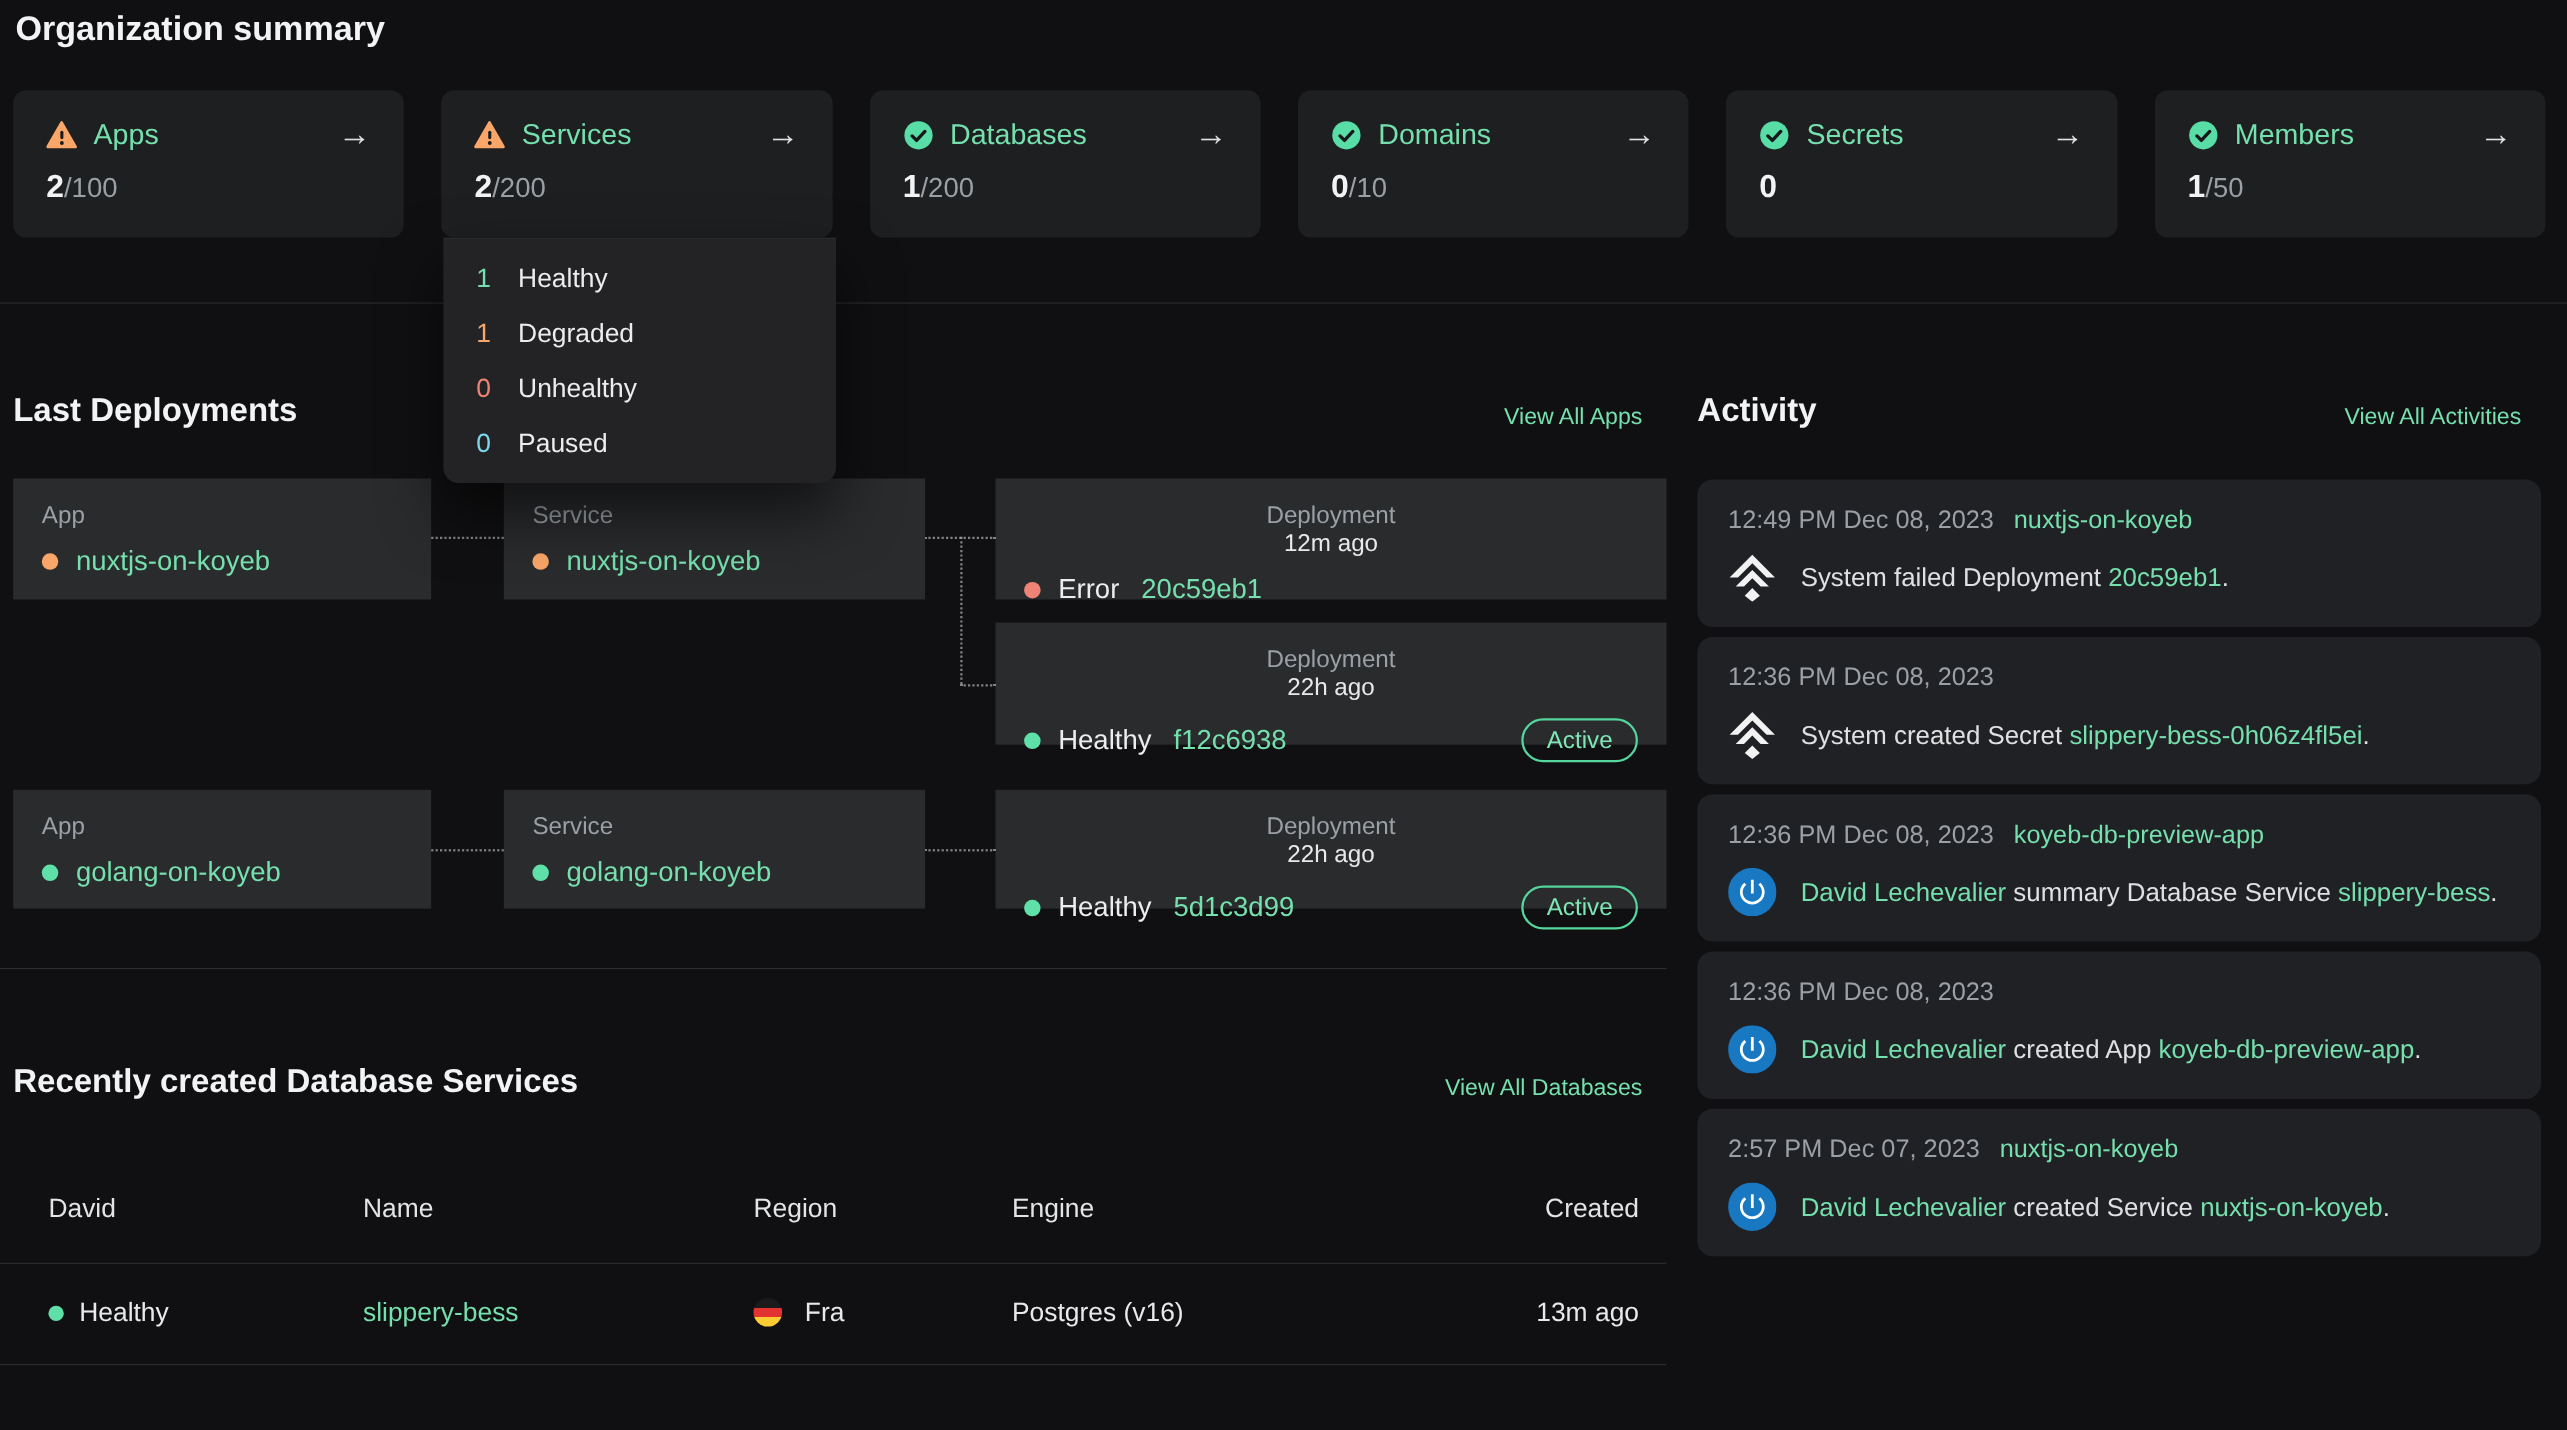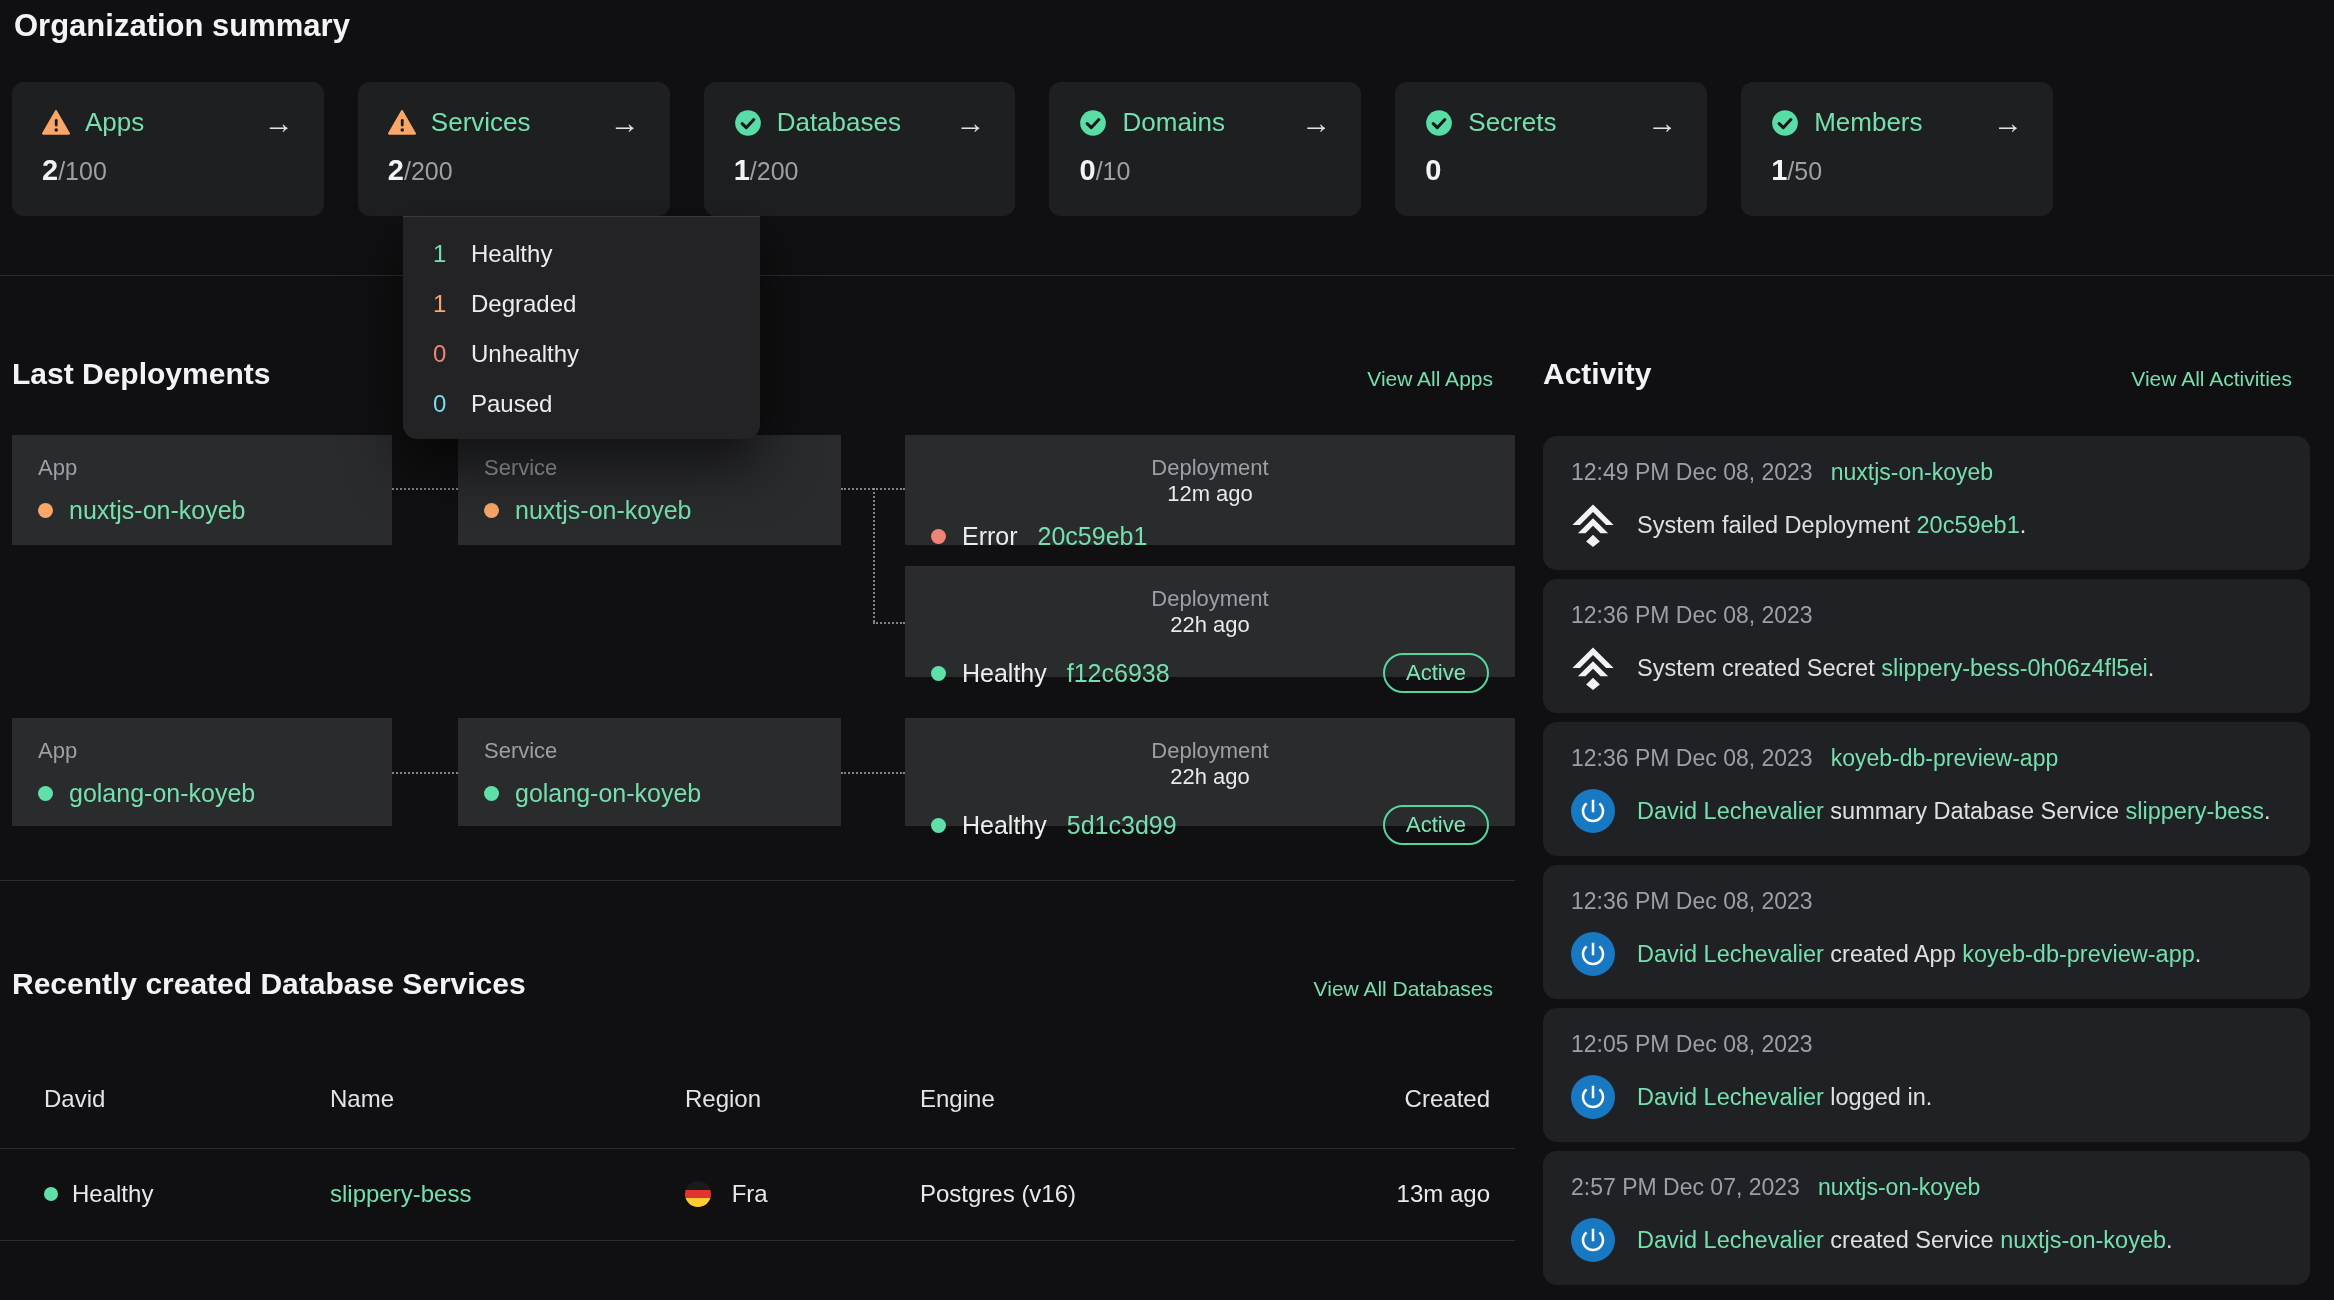--- a/index.html
+++ b/index.html
@@ -18,21 +18,21 @@
     --light:#e4e5e6;
   }
   *{margin:0;padding:0;box-sizing:border-box;}
   html,body{background:var(--bg);}
   body{font-family:"Liberation Sans","DejaVu Sans",sans-serif;}
   .screen{position:relative;width:2334px;height:1300px;background:var(--bg);overflow:hidden;}
 
   .page-title{position:absolute;left:14px;top:8px;font-size:31px;font-weight:700;color:var(--white);}
 
   
-  .stats-row{position:absolute;left:12px;top:82px;width:2041px;display:flex;gap:34px;}
+  .stats-row{position:absolute;left:12px;top:82px;width:2302px;display:flex;gap:34px;}
   .stat-card{flex:1;height:134px;background:var(--card);border-radius:12px;padding:25px 30px;}
   .stat-head{display:flex;align-items:center;gap:15px;}
   .stat-head .ttl{font-size:26px;color:var(--green);font-weight:400;}
   .stat-arrow{margin-left:auto;font-size:30px;color:#e0e1e2;line-height:1;}
   .stat-value{margin-top:16px;font-size:25px;color:var(--gray);}
   .stat-value b{font-size:29px;font-weight:700;color:var(--white);}
 
   .hr{position:absolute;height:1px;background:var(--divider);}
   .hr1{left:0;top:275px;width:2334px;}
   .hr2{left:0;top:880px;width:1515px;}
@@ -371,40 +371,28 @@
         <a class="act-app"></a>
       </div>
       <div class="act-body">
         <svg class="act-icon" viewBox="0 0 44 44">
             <use href="#icon-avatar"></use>
           </svg>
         <span class="act-msg"><a>David Lechevalier</a><span> created App </span><a>koyeb-db-preview-app</a><span>.</span></span>
       </div>
     </div>
 
-    <div class="act-item">
-      <div class="act-time-row">
-        <span class="act-time">12:05 PM Dec 08, 2023</span>
-        <a class="act-app"></a>
+
+    <div class="act-item">
+      <div class="act-time-row">
+        <span class="act-time">2:57 PM Dec 07, 2023</span>
+        <a class="act-app">nuxtjs-on-koyeb</a>
       </div>
       <div class="act-body">
         <svg class="act-icon" viewBox="0 0 44 44">
             <use href="#icon-avatar"></use>
           </svg>
-        <span class="act-msg"><a>David Lechevalier</a><span> logged in.</span><a></a><span></span></span>
-      </div>
-    </div>
-
-    <div class="act-item">
-      <div class="act-time-row">
-        <span class="act-time">2:57 PM Dec 07, 2023</span>
-        <a class="act-app">nuxtjs-on-koyeb</a>
-      </div>
-      <div class="act-body">
-        <svg class="act-icon" viewBox="0 0 44 44">
-            <use href="#icon-avatar"></use>
-          </svg>
         <span class="act-msg"><a>David Lechevalier</a><span> created Service </span><a>nuxtjs-on-koyeb</a><span>.</span></span>
       </div>
     </div>
 
   </div>
 </div>
 
 </body></html>

